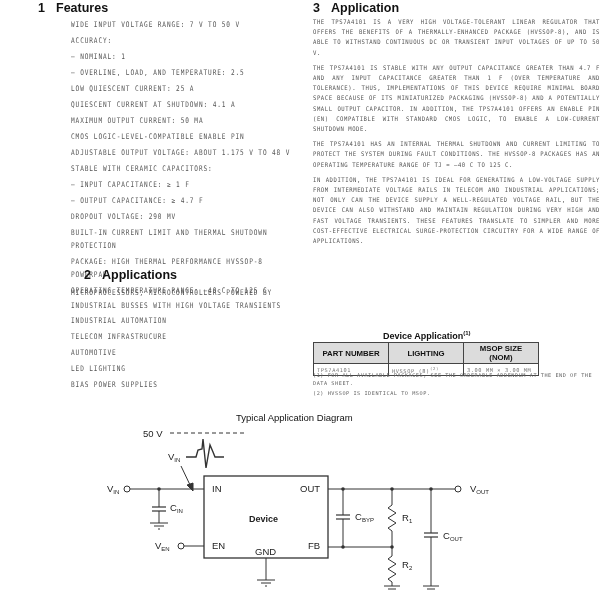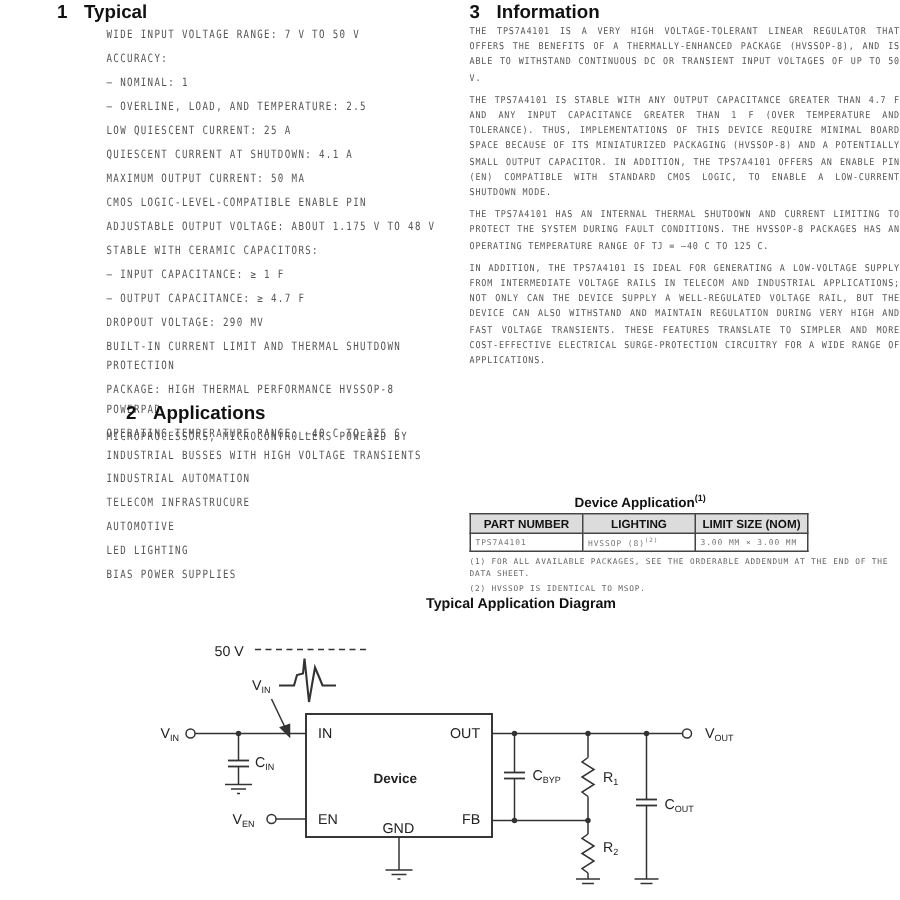--- a/index.html
+++ b/index.html
@@ -9,29 +9,29 @@
   .feat { position: absolute; left: 71px; font-family: "DejaVu Sans Mono", monospace; font-size: 6.1px; color: #555; letter-spacing: 0.9px; white-space: nowrap; transform: scaleY(1.25); transform-origin: left top; }
   .feat.sub { left: 71px; }
   .desc { position: absolute; left: 313px; width: 287px; font-family: "DejaVu Sans Mono", monospace; font-size: 5.6px; color: #555; letter-spacing: 0.55px; line-height: 9.2px; transform: scaleY(1.12); transform-origin: left top; }
   .desc p { margin: 0 0 4px 0; text-align: justify; }
   .tbl-title { position: absolute; left: 383px; top: 330px; font-weight: bold; font-size: 9px; color: #111; white-space: nowrap; }
   .tbl-title sup { font-size: 6px; }
   table.devinfo { position: absolute; left: 313px; top: 342px; border-collapse: collapse; font-size: 7.8px; }
   table.devinfo th { background: #dcdcdc; color: #111; font-weight: bold; border: 1px solid #444; padding: 1px 4px; height: 10px; text-align: center; }
   table.devinfo td { border: 1px solid #444; padding: 0 3px; height: 11px; font-family: "DejaVu Sans Mono", monospace; font-size: 5.3px; color: #777; letter-spacing: 0.6px; }
   .fn { position: absolute; left: 313px; width: 290px; font-family: "DejaVu Sans Mono", monospace; font-size: 5.2px; color: #666; letter-spacing: 0.55px; line-height: 7.5px; }
-  .diag-title { position: absolute; left: 236px; top: 397px; font-weight: bold; font-size: 9.5px; color: #111; white-space: nowrap; margin-left: 48px; }
+  .diag-title { position: absolute; left: 236px; top: 412px; font-weight: normal; font-size: 9.5px; color: #111; white-space: nowrap; }
   svg.circuit { position: absolute; left: 0; top: 420px; }
   .lbl { font-family: "Liberation Sans", sans-serif; fill: #222; }
 </style>
 </head>
 <body>
 
 <div class="sec-title" style="left:38px; top:1px;">
-  <span class="num">1</span><span>Typical</span>
+  <span class="num">1</span><span>Features</span>
 </div>
 <div>
   <div class="feat" style="top:19px;">WIDE INPUT VOLTAGE RANGE: 7 V TO 50 V</div>
   <div class="feat" style="top:35px;">ACCURACY:</div>
   <div class="feat sub" style="top:51px;">–  NOMINAL: 1</div>
   <div class="feat sub" style="top:67px;">–  OVERLINE, LOAD, AND TEMPERATURE: 2.5</div>
   <div class="feat" style="top:83px;">LOW QUIESCENT CURRENT: 25   A</div>
   <div class="feat" style="top:99px;">QUIESCENT CURRENT AT SHUTDOWN: 4.1   A</div>
   <div class="feat" style="top:115px;">MAXIMUM OUTPUT CURRENT: 50 MA</div>
   <div class="feat" style="top:131px;">CMOS LOGIC-LEVEL-COMPATIBLE ENABLE PIN</div>
@@ -54,38 +54,38 @@
   <div class="feat" style="top:287px;">MICROPROCESSORS, MICROCONTROLLERS POWERED BY</div>
   <div class="feat" style="top:300px;">INDUSTRIAL BUSSES WITH HIGH VOLTAGE TRANSIENTS</div>
   <div class="feat" style="top:315px;">INDUSTRIAL AUTOMATION</div>
   <div class="feat" style="top:331px;">TELECOM INFRASTRUCURE</div>
   <div class="feat" style="top:347px;">AUTOMOTIVE</div>
   <div class="feat" style="top:363px;">LED LIGHTING</div>
   <div class="feat" style="top:379px;">BIAS POWER SUPPLIES</div>
 </div>
 
 <div class="sec-title" style="left:313px; top:1px;">
-  <span class="num">3</span><span>Information</span>
+  <span class="num">3</span><span>Application</span>
 </div>
 <div class="desc" style="top:17px;">
   <p>THE TPS7A4101 IS A VERY HIGH VOLTAGE-TOLERANT LINEAR REGULATOR THAT OFFERS THE BENEFITS OF A THERMALLY-ENHANCED PACKAGE (HVSSOP-8), AND IS ABLE TO WITHSTAND CONTINUOUS DC OR TRANSIENT INPUT VOLTAGES OF UP TO 50 V.</p>
   <p>THE TPS7A4101 IS STABLE WITH ANY OUTPUT CAPACITANCE GREATER THAN 4.7   F AND ANY INPUT CAPACITANCE GREATER THAN 1   F (OVER TEMPERATURE AND TOLERANCE). THUS, IMPLEMENTATIONS OF THIS DEVICE REQUIRE MINIMAL BOARD SPACE BECAUSE OF ITS MINIATURIZED PACKAGING (HVSSOP-8) AND A POTENTIALLY SMALL OUTPUT CAPACITOR. IN ADDITION, THE TPS7A4101 OFFERS AN ENABLE PIN (EN) COMPATIBLE WITH STANDARD CMOS LOGIC, TO ENABLE A LOW-CURRENT SHUTDOWN MODE.</p>
   <p>THE TPS7A4101 HAS AN INTERNAL THERMAL SHUTDOWN AND CURRENT LIMITING TO PROTECT THE SYSTEM DURING FAULT CONDITIONS. THE HVSSOP-8 PACKAGES HAS AN OPERATING TEMPERATURE RANGE OF TJ = –40 C TO 125 C.</p>
   <p>IN ADDITION, THE TPS7A4101 IS IDEAL FOR GENERATING A LOW-VOLTAGE SUPPLY FROM INTERMEDIATE VOLTAGE RAILS IN TELECOM AND INDUSTRIAL APPLICATIONS; NOT ONLY CAN THE DEVICE SUPPLY A WELL-REGULATED VOLTAGE RAIL, BUT THE DEVICE CAN ALSO WITHSTAND AND MAINTAIN REGULATION DURING VERY HIGH AND FAST VOLTAGE TRANSIENTS. THESE FEATURES TRANSLATE TO SIMPLER AND MORE COST-EFFECTIVE ELECTRICAL SURGE-PROTECTION CIRCUITRY FOR A WIDE RANGE OF APPLICATIONS.</p>
 </div>
 
 <div class="tbl-title">
   <span>Device Application</span><sup>(1)</sup>
 </div>
 <table class="devinfo">
   <tbody>
       <tr>
     <th style="width:66px;">PART NUMBER</th>
     <th style="width:66px;">LIGHTING</th>
-    <th style="width:66px;">LIMIT SIZE (NOM)</th>
+    <th style="width:66px;">MSOP SIZE (NOM)</th>
   </tr>
   <tr>
     <td>TPS7A4101</td>
     <td><span>HVSSOP (8)</span><sup style="font-size:4px;">(2)</sup></td>
     <td>3.00 MM × 3.00 MM</td>
   </tr>
 </tbody>
   </table>
 <div class="fn" style="top:372px;">(1)  FOR ALL AVAILABLE PACKAGES, SEE THE ORDERABLE ADDENDUM AT THE END OF THE DATA SHEET.</div>
 <div class="fn" style="top:390px;">(2)  HVSSOP IS IDENTICAL TO MSOP.</div>

